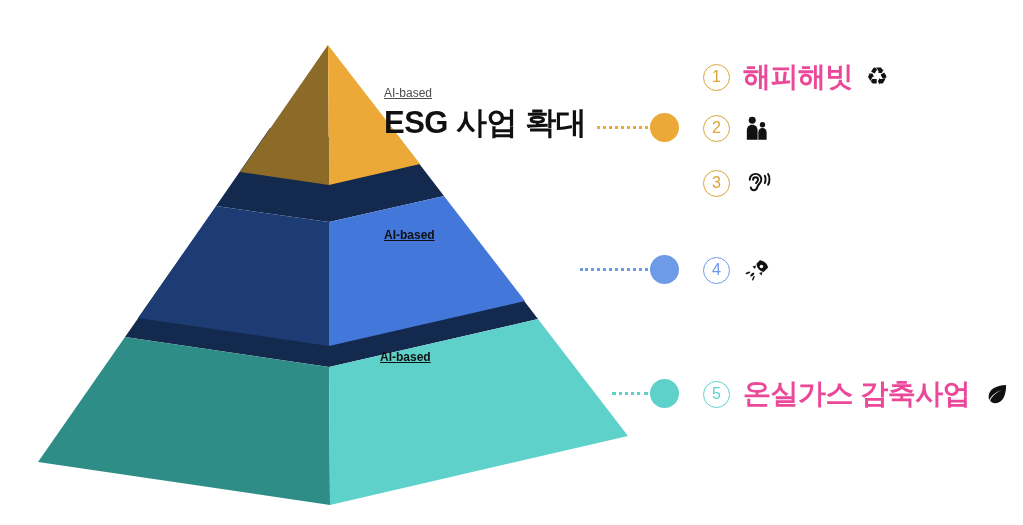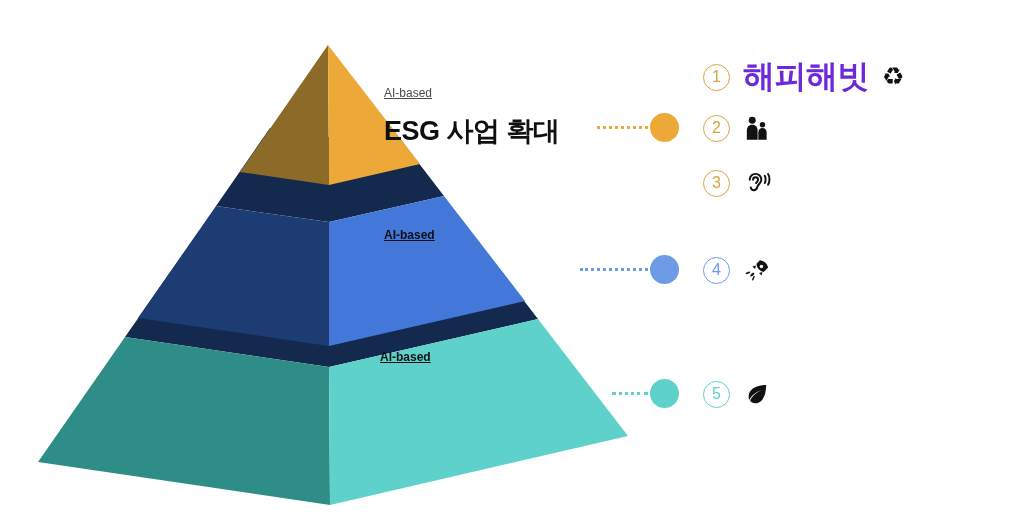--- a/index.html
+++ b/index.html
@@ -5,31 +5,31 @@
   * { margin:0; padding:0; box-sizing:border-box; }
   html,body { width:1023px; height:525px; background:#ffffff; overflow:hidden;
     font-family:"Liberation Sans","DejaVu Sans",sans-serif; }
   .stage { position:relative; width:1023px; height:525px; background:#ffffff; }
 
   .pyramid-svg { position:absolute; left:0; top:0; }
 
   .tier-label { position:absolute; z-index:5; }
   .tier-label .subtitle { font-size:12px; line-height:22px; color:#4d4d4d; font-weight:400;text-decoration:underline; }
   .tier-label .subtitle.strong { font-weight:700; color:#101010; }
-  .tier-label .title { font-size:27px; line-height:32px; font-weight:700; color:#101010;
-    margin-top:11px; white-space:nowrap; letter-spacing:-0.5px;text-align:right; }
+  .tier-label .title { font-size:31px; line-height:32px; font-weight:700; color:#101010;
+    margin-top:3px; white-space:nowrap; letter-spacing:-0.5px;text-align:right; }
 
   .connector { position:absolute; height:0; border-top-style:dotted; border-top-width:3px; z-index:4; }
   .connector-dot { position:absolute; width:29px; height:29px; border-radius:50%; z-index:4; }
 
   .legend-row { position:absolute; display:flex; align-items:center; gap:13px; height:36px; z-index:5; }
   .legend-num { width:27px; height:27px; border:1.6px solid; border-radius:50%;
     display:flex; align-items:center; justify-content:center;
     font-size:16px; font-weight:400; flex:0 0 auto; }
-  .legend-label { font-size:32px; font-weight:600; color:#6d28d9; white-space:nowrap; letter-spacing:-0.5px; }
+  .legend-label { font-size:28px; font-weight:600; color:#ec4899; white-space:nowrap; letter-spacing:-0.5px; }
   .legend-icon { display:flex; align-items:center; }
   .recycle-char { font-family:"DejaVu Sans",sans-serif; font-size:25px; line-height:26px; color:#111111; }
 </style>
 </head>
 <body>
 
 <div class="stage">
 
   <svg class="pyramid-svg" width="660" height="525" viewBox="0 0 660 525" aria-hidden="true">
     <polygon points="270,128 328,137 388,123 444,196 329,222 216,206" fill="#14294E"></polygon>
@@ -103,20 +103,21 @@
         <path d="M12.6 7.2l-3.4.9 2.4 2.4 1-3.3z"></path>
         <path d="M18.8 13.4l-.9 3.4-2.4-2.4 3.3-1z"></path>
         <path d="M10.1 14c-1.3.2-2.9 1.7-3.2 4.1 2.4-.3 3.9-1.9 4.1-3.2l-.9-.9z"></path>
         <path d="M3.2 14.9l3-1.2M9.4 21l1.2-3" stroke="#111111" stroke-width="1.4" stroke-linecap="round" fill="none"></path>
       </svg>
     </span>
   </div>
 
   <div class="legend-row" style="left:703px;top:376px">
     <span class="legend-num" style="color: rgb(95, 209, 203); border-color: rgb(95, 209, 203);">5</span>
+    <span class="legend-label">온실가스 감축사업</span>
     <span class="legend-icon">
       <svg width="27" height="27" viewBox="0 0 24 24" fill="#111111">
         <path d="M20.5 3.5C11.5 3.8 5 7.2 5 14.2c0 1 .2 1.9.5 2.7C7.9 12.4 12.3 9.4 16.6 8c-4.5 2-8.8 5.5-10.3 9.6.9 1.3 2.5 2.1 4.6 2.1 7.2 0 9.8-8.4 9.6-16.2z"></path>
       </svg>
     </span>
   </div>
 
 </div>
 
 </body></html>

